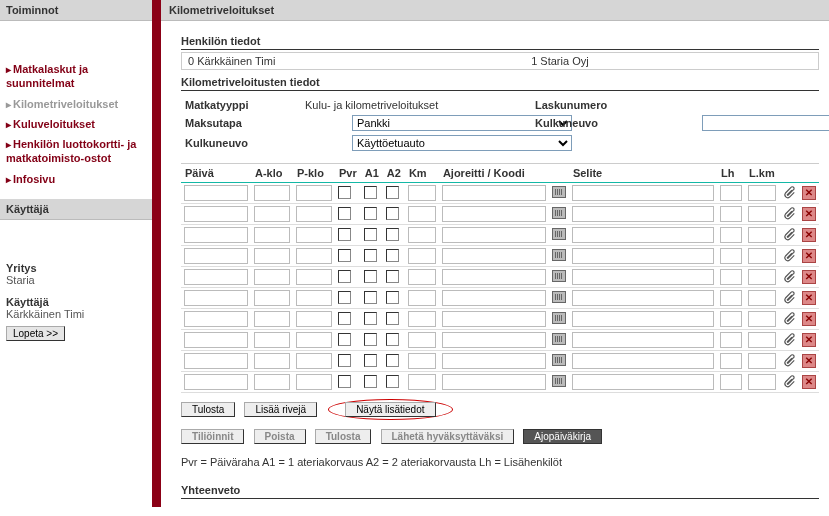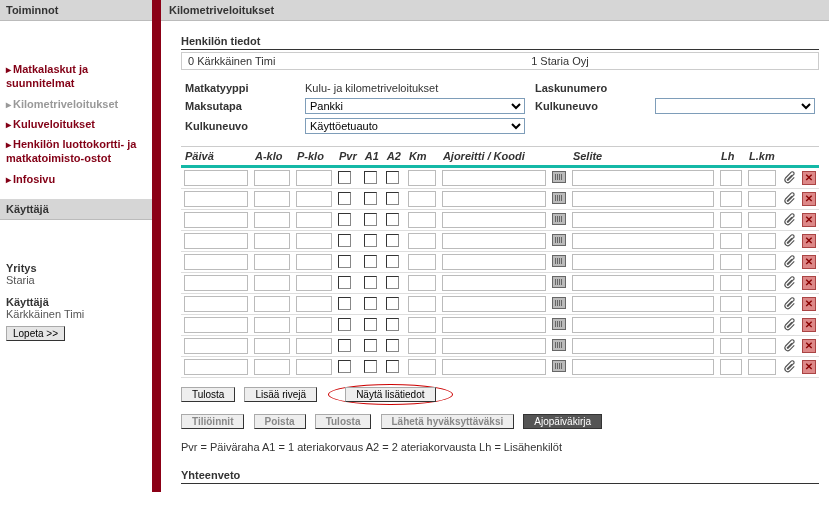--- a/index.html
+++ b/index.html
@@ -82,36 +82,36 @@
     align-items: center;
     padding: 6px 4px 12px 4px;
   }
   .form-label { font-weight: bold; }
   .form-value { color: #333; }
   select.combo {
     width: 100%;
     font-size: 11px;
     border: 1px solid #7e9db9;
     background: #fff;
+    margin-left: 47px;
   }
   .wide-combo { width: 155px; }
   .table-wrap { }
   table.grid {
     border-collapse: collapse;
     width: 100%;
   }
   table.grid th {
     text-align: left;
     font-weight: bold;
     font-size: 11px;
-    border-bottom: 3px solid #14b8a6;
+    border-bottom: 1px solid #14b8a6;
     border-top: 1px solid #ccc;
     padding: 3px 4px 3px 4px;
     background: #fff;
-    font-style: italic;
   }
   table.grid td {
     border-bottom: 1px solid #ddd;
     padding: 2px 3px;
     height: 20px;
     vertical-align: middle;
   }
   .cell-input {
     width: 100%;
     border: 1px solid #bbb;
@@ -216,20 +216,21 @@
   <div class="content">
     <div class="page-title">Kilometriveloitukset</div>
     <div class="content-inner">
 
       <div class="section-title">Henkilön tiedot</div>
       <div class="person-row">
         <div class="person-left">0 Kärkkäinen Timi</div>
         <div class="person-right">1 Staria Oyj</div>
       </div>
 
+      <div class="section-title">Kilometriveloitusten tiedot</div>
       <div class="form-grid">
         <div class="form-label">Matkatyyppi</div>
         <div class="form-value">Kulu- ja kilometriveloitukset</div>
         <div class="form-label">Laskunumero</div>
         <div class="form-value"></div>
 
         <div class="form-label">Maksutapa</div>
         <div><select class="combo"><option>Pankki</option></select></div>
         <div class="form-label">Kulkuneuvo</div>
         <div><select class="combo wide-combo"><option></option></select></div>

